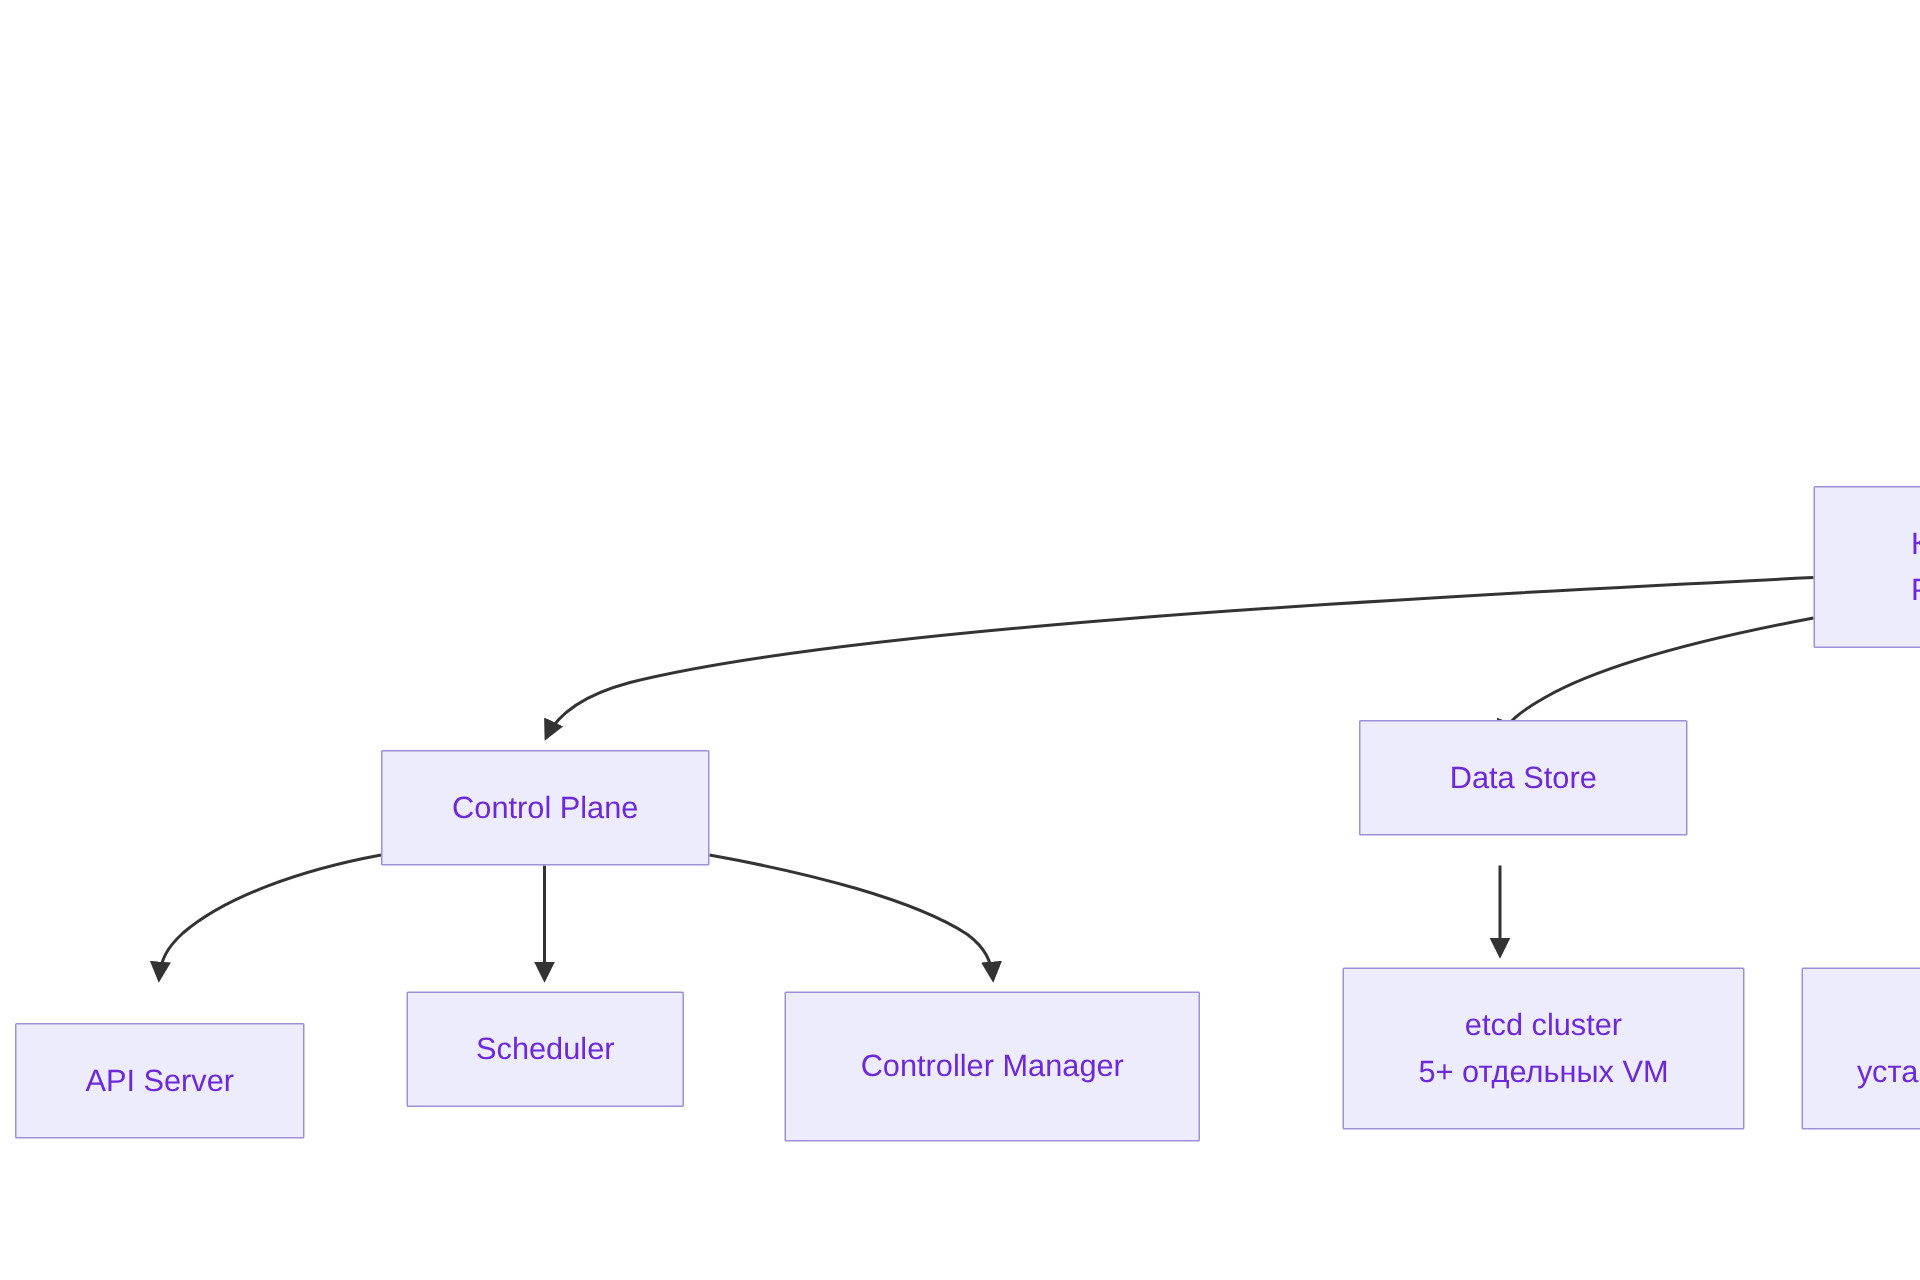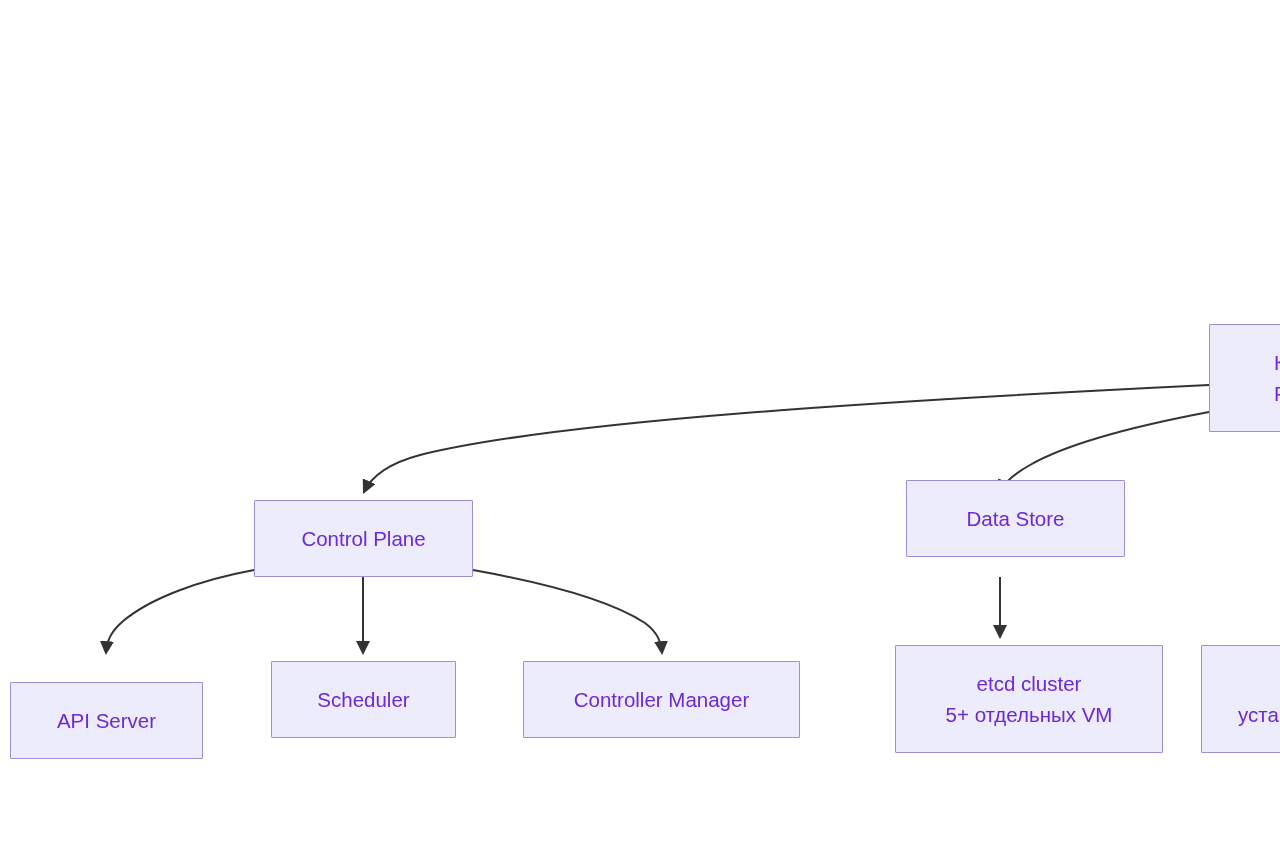--- a/index.html
+++ b/index.html
@@ -99,21 +99,21 @@
   </div>
 
   <div class="node" style="left:10px; top:661px; width:193px; height:77px;margin-top:21px;">
     <span class="line">API Server</span>
   </div>
 
   <div class="node" style="left:271px; top:661px; width:185px; height:77px;justify-content:center;">
     <span class="line">Scheduler</span>
   </div>
 
-  <div class="node" style="left:523px; top:661px; width:277px; height:77px;">
+  <div class="node" style="left:523px; top:661px; width:277px; height:100px;">
     <span class="line">Controller Manager</span>
   </div>
 
   <div class="node" style="left:867px; top:645px; width:268px; height:108px;margin-left:28px;">
     <span class="line">etcd cluster</span>
     <span class="line">5+ отдельных VM</span>
   </div>
 
   <div class="node clipped-right-2" style="left:1201px; top:645px; width:120px; height:108px;">
     <span class="line">уста</span>

